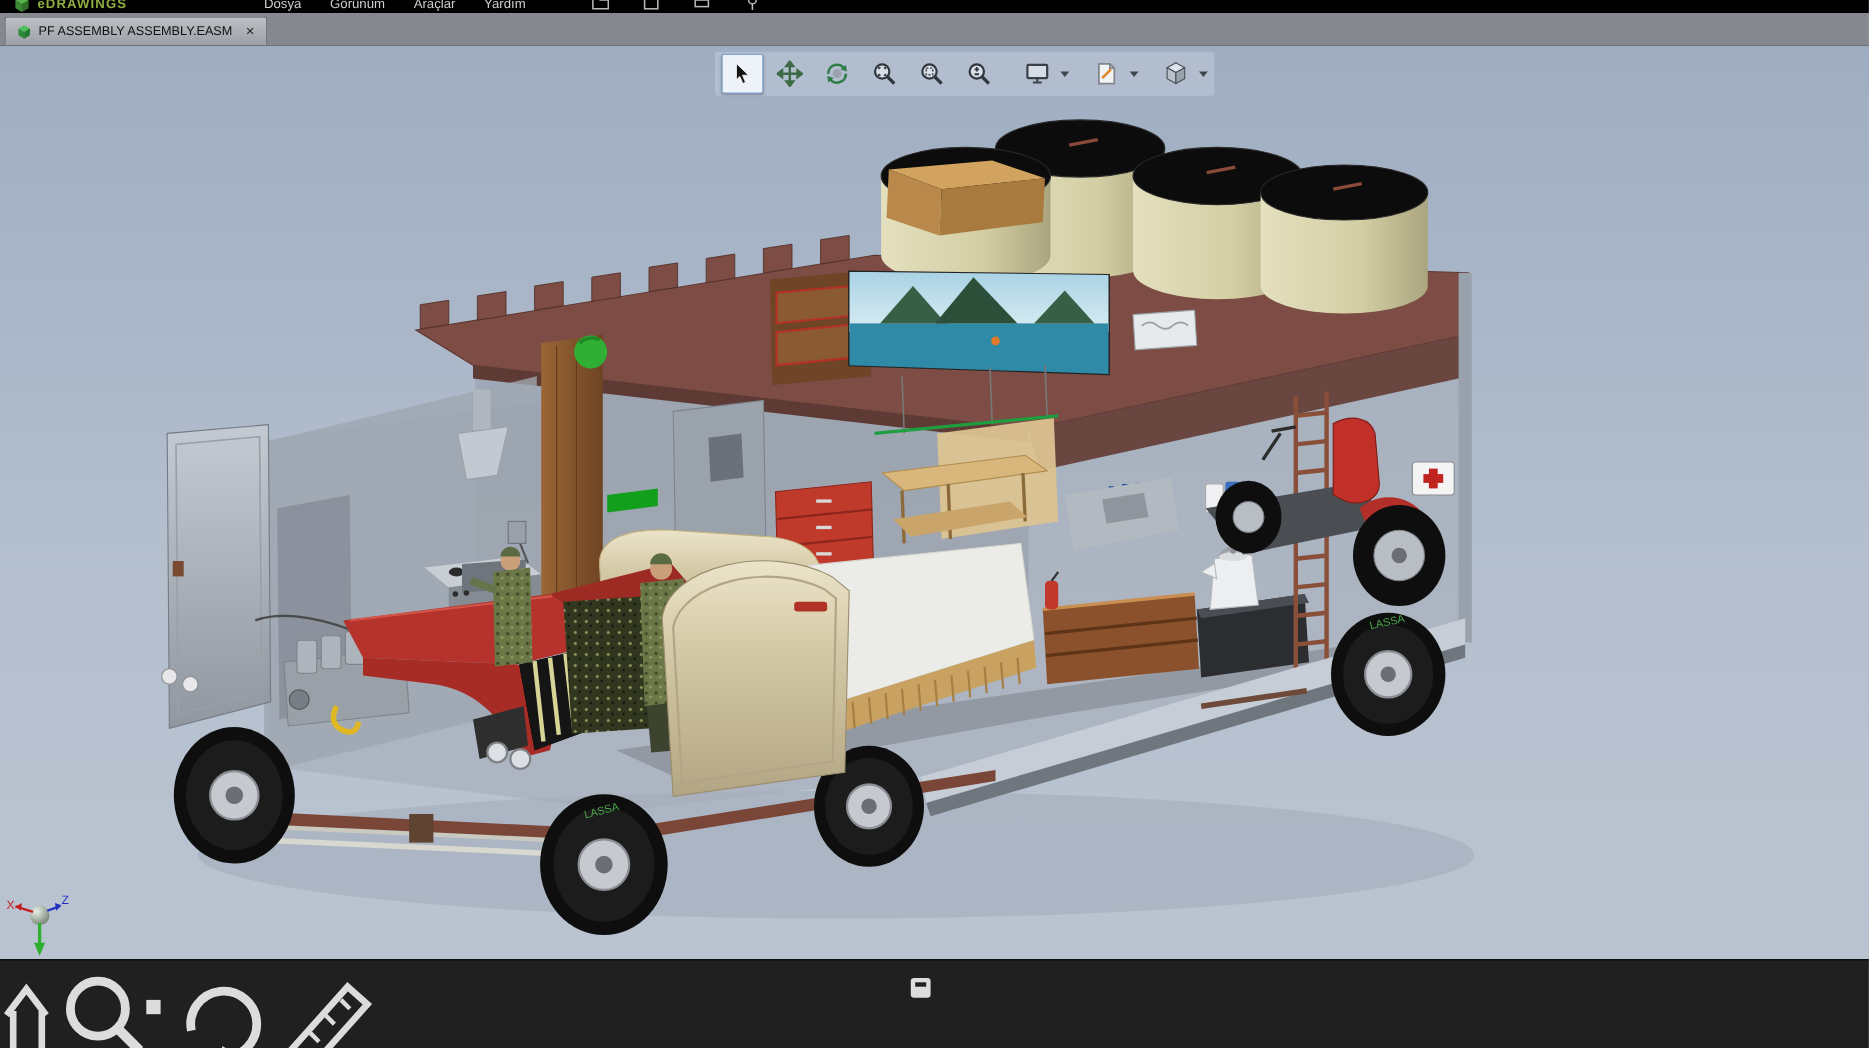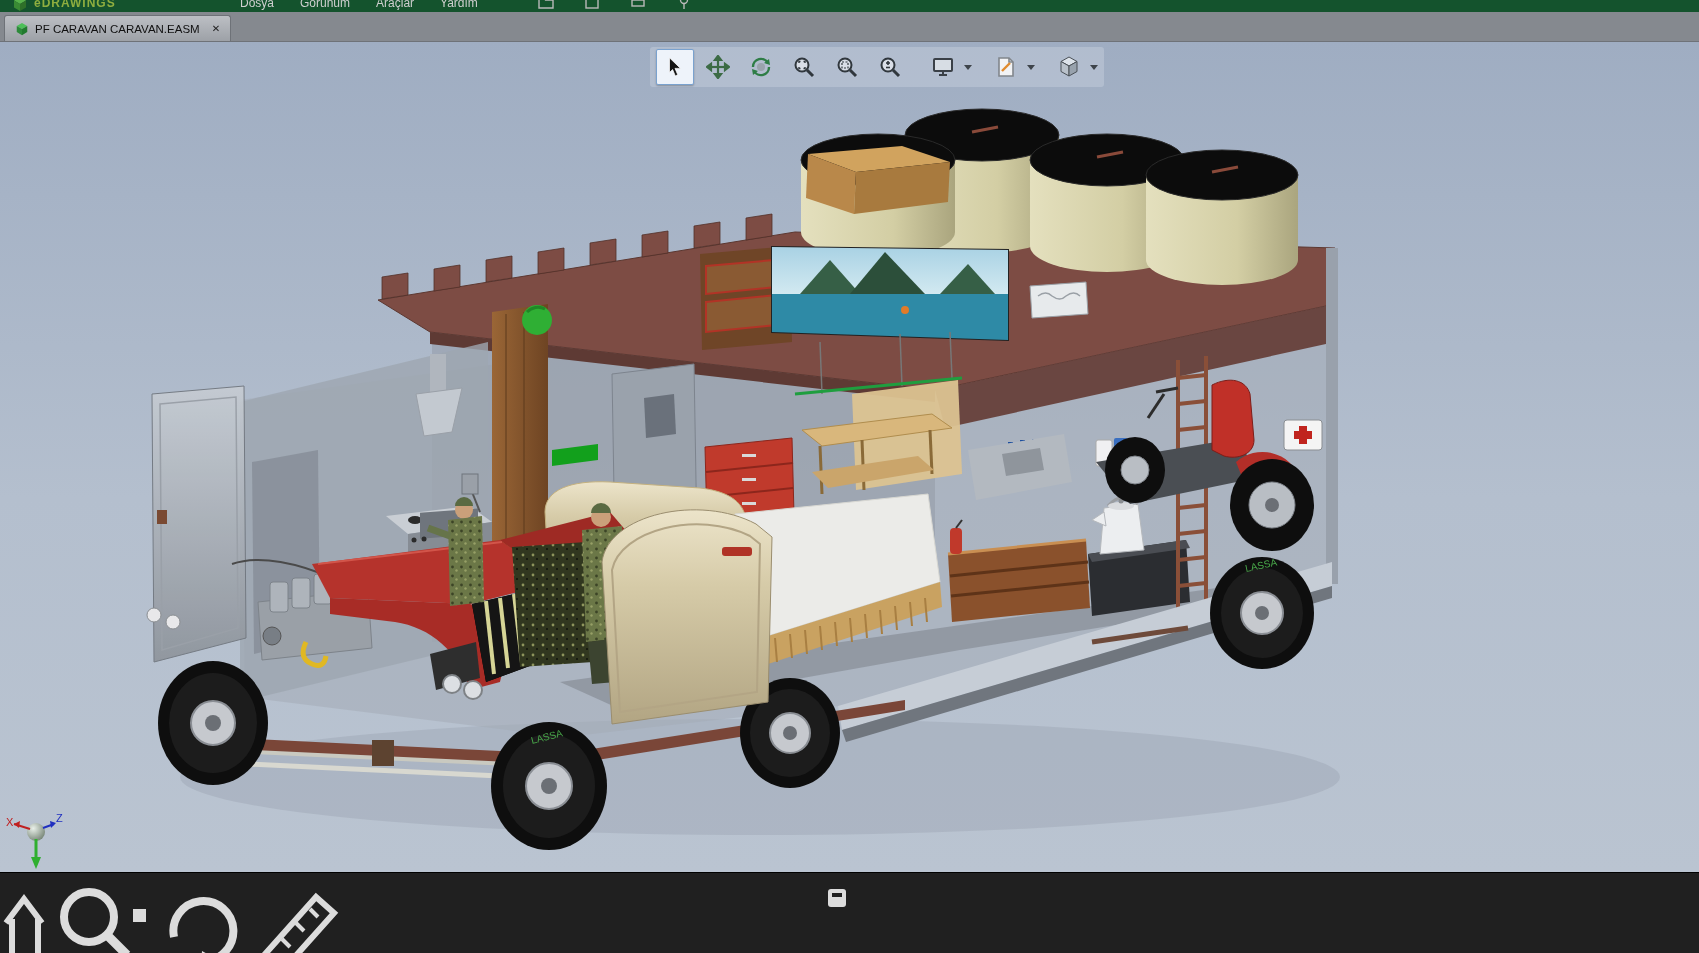--- a/index.html
+++ b/index.html
@@ -2,21 +2,21 @@
 <html><head>
 <meta charset="utf-8">
 <style>
   html,body{margin:0;padding:0;}
   body{
     width:1699px;height:953px;overflow:hidden;position:relative;
     font-family:"Liberation Sans",sans-serif;background:#b0bac8;
   }
   
   .menu-bar{
-    height:12px;background:#14532d;display:flex;align-items:flex-start;
+    height:12px;background:#000000;display:flex;align-items:flex-start;
     overflow:hidden;color:#c8c8c8;font-size:12px;
   }
   .menu-bar .logo{display:flex;align-items:flex-start;gap:6px;width:228px;padding-left:12px;margin-top:-4px;}
   .logo-text{color:#8fae3f;font-weight:bold;letter-spacing:1px;font-size:12px;}
   .menu-items{display:flex;gap:26px;margin-top:-4px;}
   .menu-item{color:#cfcfcf;cursor:default;}
   .quick-icons{display:flex;gap:30px;margin-left:60px;margin-top:-6px;}
   .qicon{width:16px;height:16px;display:inline-block;}
   
   .tab-bar{
@@ -89,21 +89,21 @@
   </div>
 </div>
 
 <div class="tab-bar">
   <div class="tab">
     <svg width="14" height="14" viewBox="0 0 16 16">
       <polygon points="8,1 14,4.5 8,8 2,4.5" fill="#4cbf58"></polygon>
       <polygon points="2,4.5 8,8 8,15 2,11.5" fill="#2d8a3a"></polygon>
       <polygon points="14,4.5 8,8 8,15 14,11.5" fill="#217a2e"></polygon>
     </svg>
-    <span>PF CARAVAN CARAVAN.EASM</span>
+    <span>PF ASSEMBLY ASSEMBLY.EASM</span>
     <span class="tab-close">✕</span>
   </div>
 </div>
 
 <div class="viewport">
 
 <svg class="scene" width="1699" height="830" viewBox="0 0 1699 830">
   <defs>
     <linearGradient id="doorGrad" x1="0" y1="0" x2="0" y2="1">
       <stop offset="0" stop-color="#c6ccd3"></stop>

